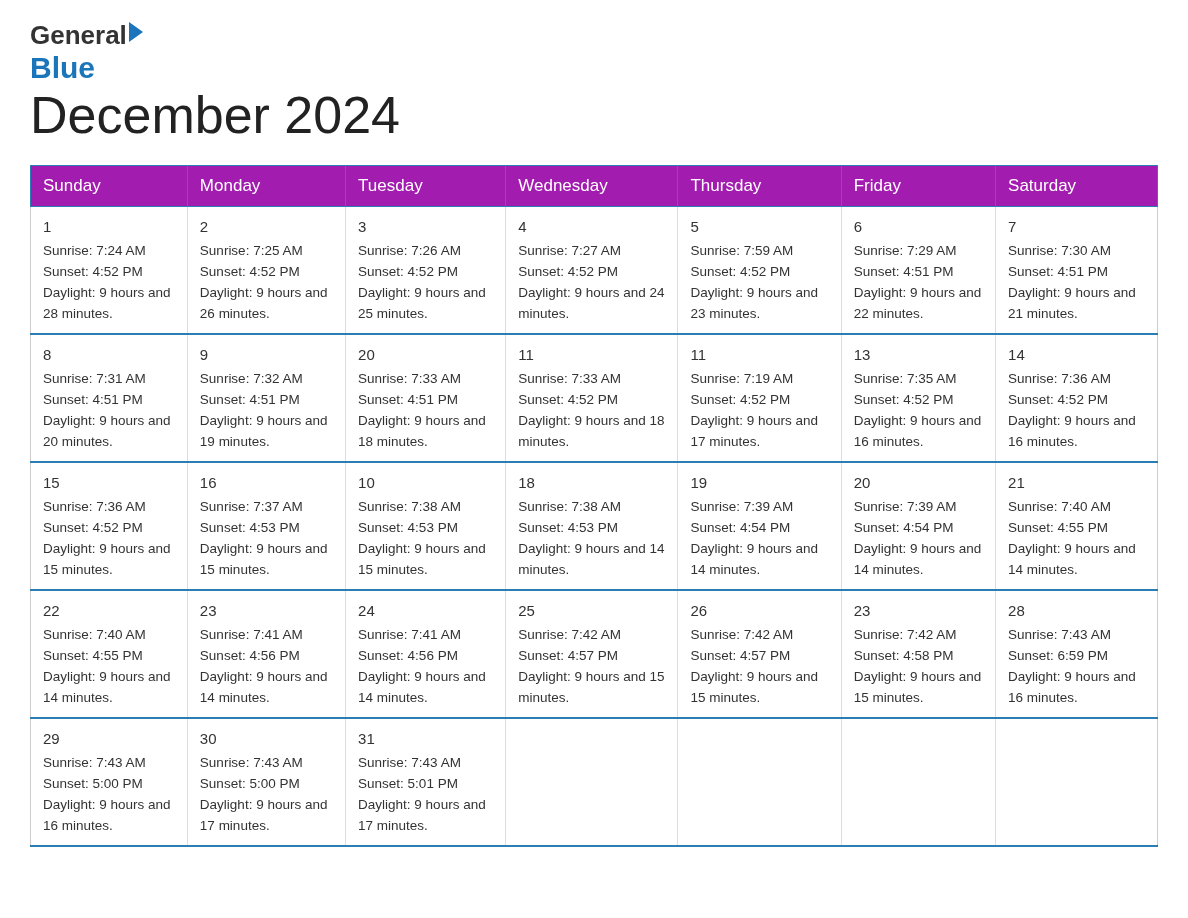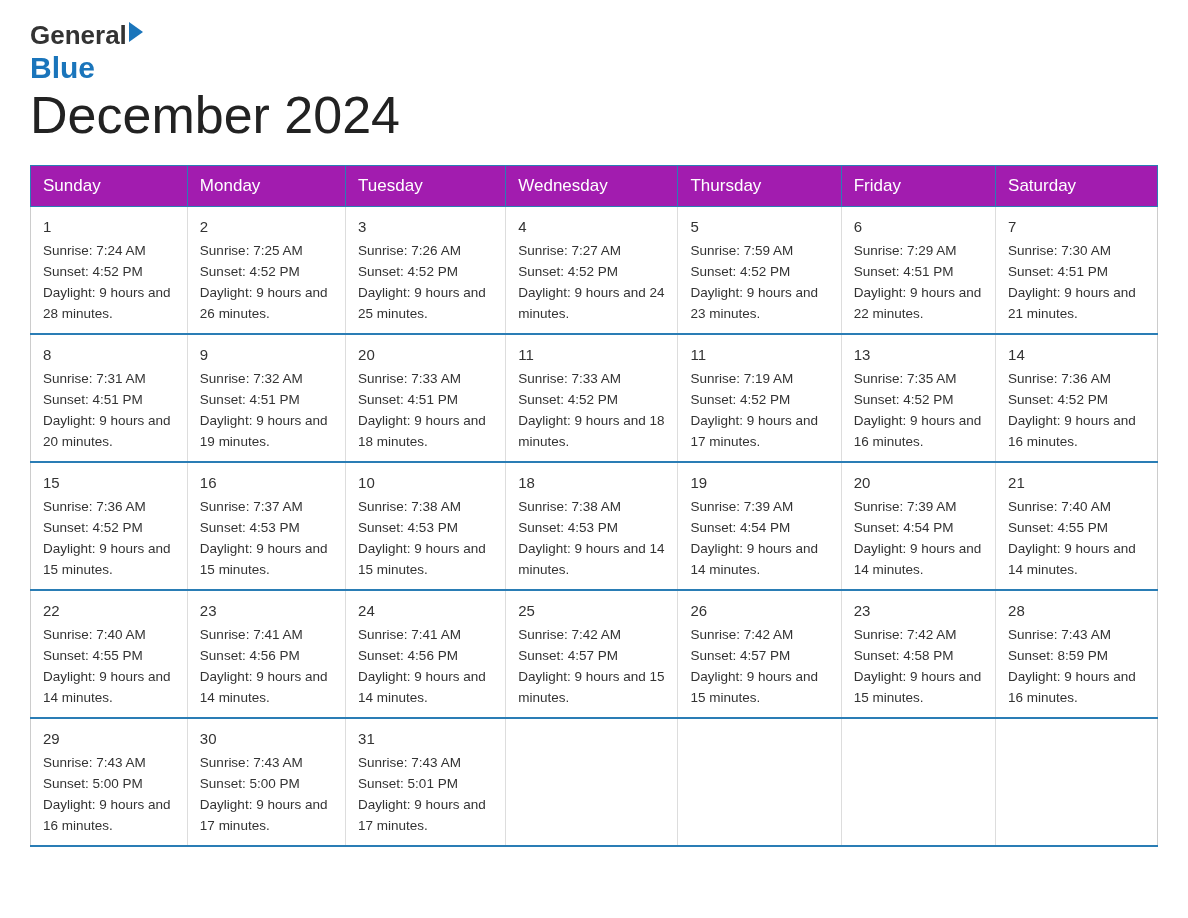--- a/index.html
+++ b/index.html
@@ -297,21 +297,21 @@
         </td>
         <td>
           <span class="day-num">23</span>
           <div>Sunrise: 7:42 AM</div>
           <div>Sunset: 4:58 PM</div>
           <div>Daylight: 9 hours and 15 minutes.</div>
         </td>
         <td>
           <span class="day-num">28</span>
           <div>Sunrise: 7:43 AM</div>
-          <div>Sunset: 8:59 PM</div>
+          <div>Sunset: 6:59 PM</div>
           <div>Daylight: 9 hours and 16 minutes.</div>
         </td>
       </tr>
       <tr class="last-row">
         <td>
           <span class="day-num">29</span>
           <div>Sunrise: 7:43 AM</div>
           <div>Sunset: 5:00 PM</div>
           <div>Daylight: 9 hours and 16 minutes.</div>
         </td>

